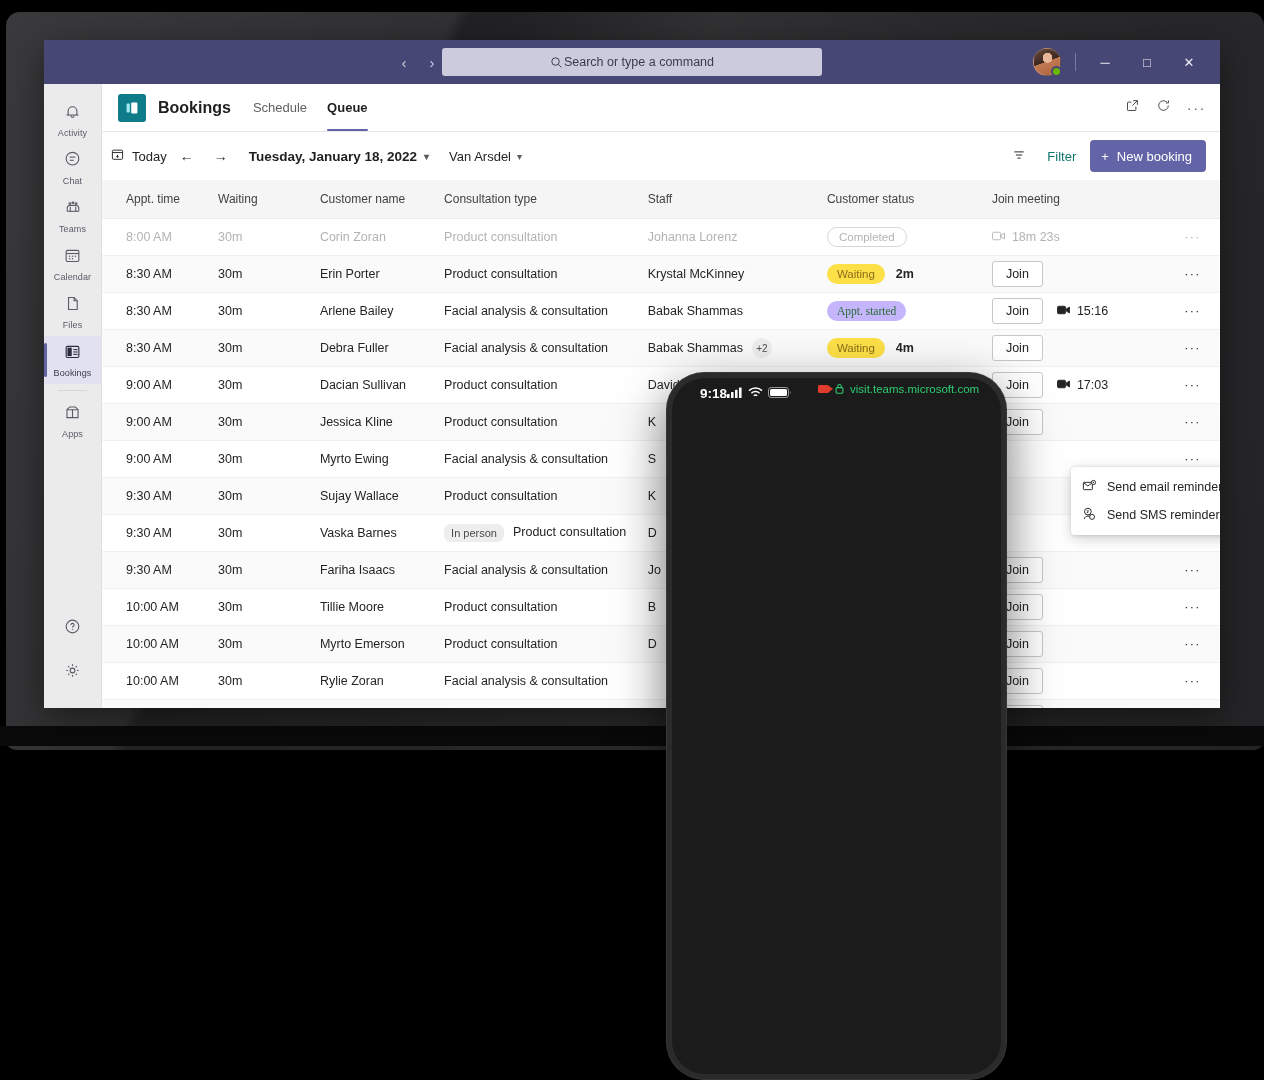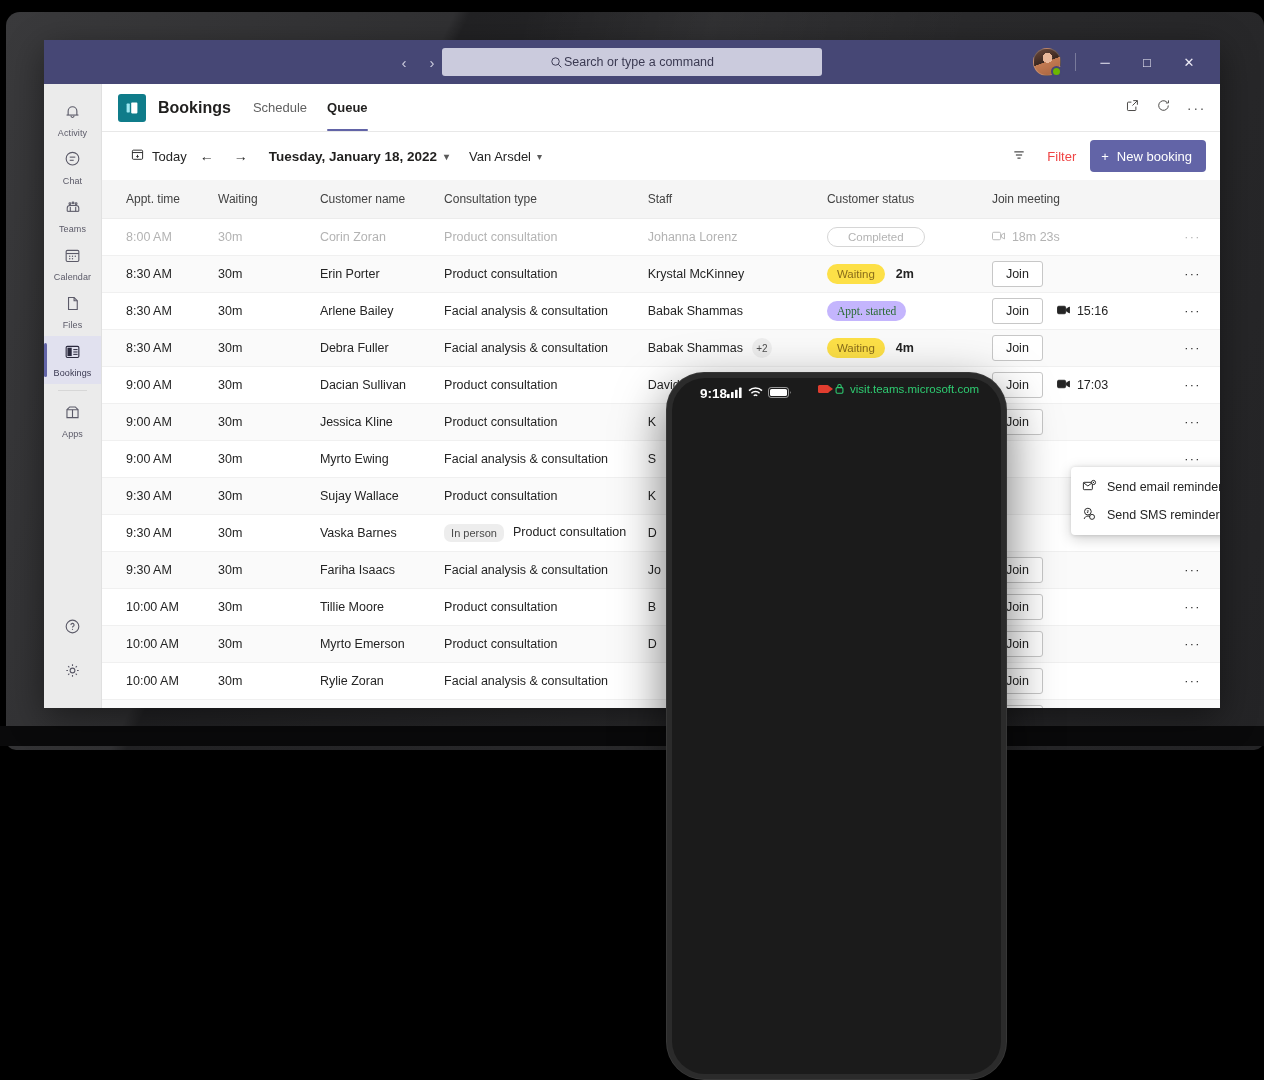--- a/index.html
+++ b/index.html
@@ -86,31 +86,31 @@
   .app-title { font-size: 16px; font-weight: 700; color: #201f1e; margin-left: 12px; }
   .apptabs { display: flex; gap: 20px; margin-left: 22px; height: 100%; align-items: center; }
   .apptab { font-size: 13px; color: #616161; height: 100%; display: flex; align-items: center;
             position: relative; }
   .apptab.active { color: #201f1e; font-weight: 700; }
   .apptab.active::after { content: ""; position: absolute; left: 0; right: 0; bottom: 0; height: 2px;
     background: #6264a7; border-radius: 2px; }
   .apphead-right { position: absolute; right: 14px; display: flex; align-items: center; gap: 16px;
                    color: #484644; }
 
-  .cmdbar { height: 48px; display: flex; align-items: center; padding: 0 28px; position: relative; }
+  .cmdbar { height: 48px; display: flex; align-items: center; padding: 0 8px; position: relative; }
   .cmd-left { display: flex; align-items: center; gap: 0; }
   .cmd-today { display: flex; align-items: center; gap: 7px; font-size: 13px; color: #242424; }
   .arrbtn { width: 28px; height: 28px; display: flex; align-items: center; justify-content: center;
             color: #242424; font-size: 14px; margin-left: 6px; }
   .cmd-date { font-size: 13.5px; font-weight: 700; color: #201f1e; margin-left: 14px; display: flex;
     align-items: center; gap: 7px; }
   .cmd-team { font-size: 13px; color: #242424; margin-left: 20px; display: flex; align-items: center; gap: 6px; }
   .chev { font-size: 10px; color: #5a5a5a; }
   .cmd-right { position: absolute; right: 14px; display: flex; align-items: center; gap: 14px; }
-  .filter { display: flex; align-items: center; gap: 21px; font-size: 13px; color: #ef4444; }
+  .filter { display: flex; align-items: center; gap: 21px; font-size: 13px; color: #0f766e; }
   .newbooking { height: 32px; padding: 0 14px 0 11px; background: #6264a7; color: #fff; border-radius: 4px;
     display: flex; align-items: center; gap: 8px; font-size: 13px; border: none; font-family: inherit; }
 
   
   .tablewrap { flex: 1; overflow: hidden; position: relative; }
   table.queue { width: 100%; border-collapse: collapse; table-layout: fixed; }
   table.queue th {
     text-align: left; font-size: 12px; font-weight: 400; color: #424242; background: #f5f5f5;
     padding: 12px 0 12px 0; border-bottom: 1px solid #ececec;
   }
@@ -128,21 +128,21 @@
   thead th.c1 { padding-left: 24px; }
 
   .inperson { display: inline-block; background: #ededed; color: #4a4a4a; font-size: 11px;
     padding: 3px 7px; border-radius: 7px; margin-right: 9px; vertical-align: middle; }
   .staffcell { display: flex; align-items: center; gap: 9px; }
   .plus2 { width: 20px; height: 20px; border-radius: 50%; background: #ededed; color: #4f4f4f;
     font-size: 10px; display: flex; align-items: center; justify-content: center; }
   .badge { display: inline-block; font-size: 11.5px; padding: 4px 10px; border-radius: 11px; }
   .badge.waiting { background: #fde047; color: #8a6d1a; }
   .badge.started { background: #c4b5fd; color: #2a6b33; font-family: Liberation Serif, serif; }
-  .badge.completed { background: transparent; color: #b3b3b3; border: 1px solid #d6d6d6; padding: 3px 20px; }
+  .badge.completed { background: transparent; color: #b3b3b3; border: 1px solid #d6d6d6; padding: 3px 11px; }
   .waitmin { font-size: 12.5px; font-weight: 700; color: #242424; margin-left: 11px; }
   .joinbtn { display: inline-flex; align-items: center; justify-content: center; height: 26px; min-width: 51px;
     padding: 0 12px; border: 1px solid #c7c7c7; border-radius: 3px; background: #fff; font-size: 12.5px;
     color: #242424; font-family: inherit; }
   .joincell { display: flex; align-items: center; gap: 14px; }
   .rectime { display: flex; align-items: center; gap: 7px; font-size: 12.5px; color: #242424; }
   .rectime.dim { color: #b3b3b3; }
   .dots { color: #616161; font-size: 15px; letter-spacing: 1.4px; text-align: center; }
   .dash { color: #6b6b6b; }
 

